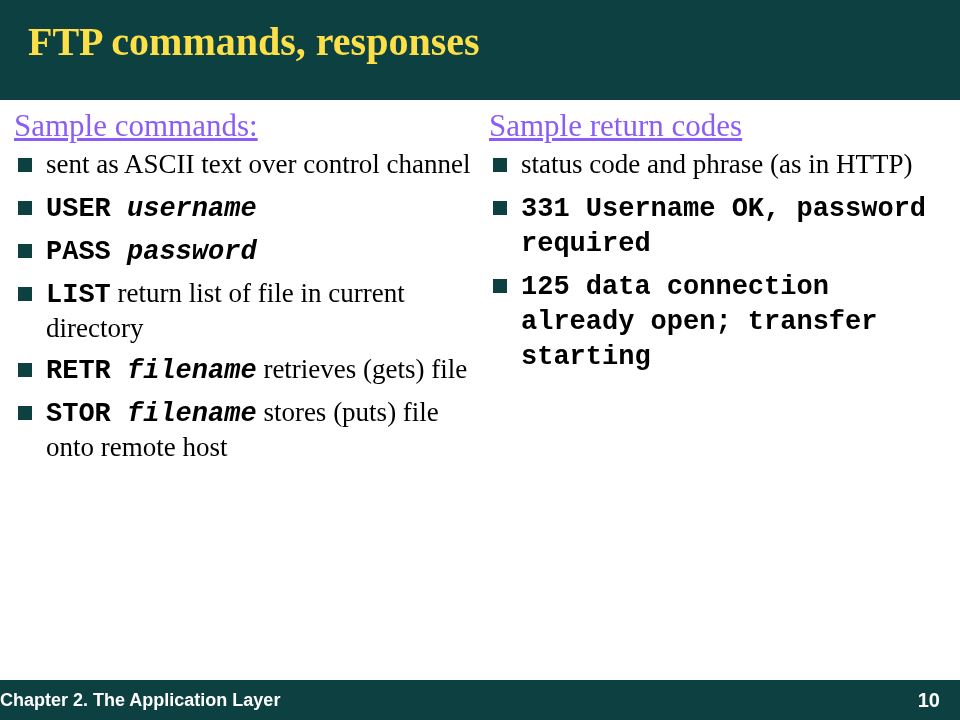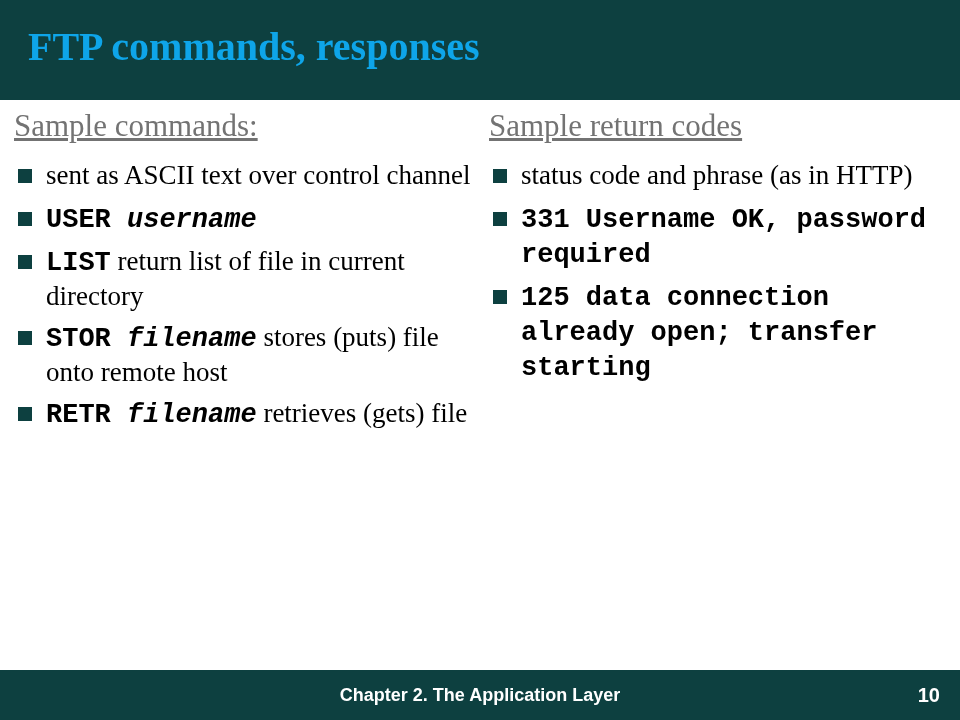--- a/index.html
+++ b/index.html
@@ -8,25 +8,25 @@
   .slide {
     width: 960px;
     height: 720px;
     display: flex;
     flex-direction: column;
     background: #ffffff;
   }
 
   .title-bar {
     background: #0d4040;
-    color: #0ea5e9;
+    color: #fde047;
     padding: 18px 28px 26px 28px;
     height: 100px;
     display: flex;
-    align-items: center;
+    align-items: flex-start;
   }
   .title-bar h1 {
     font-size: 40px;
     font-weight: bold;
     font-family: "Times New Roman", serif;
   }
 
   .subtitle {
     font-style: italic;
     font-size: 27px;
@@ -42,25 +42,25 @@
     padding: 8px 14px 0 14px;
     gap: 18px;
   }
 
   .col {
     flex: 1;
     min-width: 0;
   }
 
   .col-heading {
-    color: #737373;
+    color: #8b5cf6;
     text-decoration: underline;
     font-size: 31px;
     font-family: "Times New Roman", serif;
-    margin-bottom: 15px;
+    margin-bottom: 4px;
   }
 
   .bullets {
     list-style: none;
     padding-left: 0;
   }
   .bullets li {
     position: relative;
     padding-left: 32px;
     margin-bottom: 8px;
@@ -86,24 +86,24 @@
   }
   .codei {
     font-family: "Courier New", monospace;
     font-weight: bold;
     font-style: italic;
   }
 
   .footer {
     background: #0d4040;
     color: #ffffff;
-    height: 50px;
+    height: 40px;
     display: flex;
     align-items: center;
-    justify-content: center;
+    justify-content: flex-start;
     position: relative;
     font-family: Arial, sans-serif;
   }
   .footer .chapter {
     font-weight: bold;
     font-size: 18px;
   }
   .footer .page {
     position: absolute;
     right: 20px;
@@ -121,23 +121,24 @@
   </div>
 
 
   <div class="content">
 
     <div class="col">
       <div class="col-heading">Sample commands:</div>
       <ul class="bullets">
         <li><span></span><span class="code"></span><span class="codei"></span><span>sent as ASCII text over control channel</span></li>
         <li><span></span><span class="code">USER </span><span class="codei">username</span><span></span></li>
+        <li><span></span><span class="code">PASS </span><span class="codei">password</span><span></span></li>
         <li><span></span><span class="code">LIST</span><span class="codei"></span><span> return list of file in current directory</span></li>
+        <li><span></span><span class="code">RETR </span><span class="codei">filename</span><span> retrieves (gets) file</span></li>
         <li><span></span><span class="code">STOR </span><span class="codei">filename</span><span> stores (puts) file onto remote host</span></li>
-        <li><span></span><span class="code">RETR </span><span class="codei">filename</span><span> retrieves (gets) file</span></li>
       </ul>
     </div>
 
     <div class="col">
       <div class="col-heading">Sample return codes</div>
       <ul class="bullets">
         <li><span>status code and phrase (as in HTTP)</span><span class="code"></span><span class="codei"></span><span></span></li>
         <li><span></span><span class="code">331 Username OK, password required</span><span class="codei"></span><span></span></li>
         <li><span></span><span class="code">125 data connection already open; transfer starting</span><span class="codei"></span><span></span></li>
       </ul>

